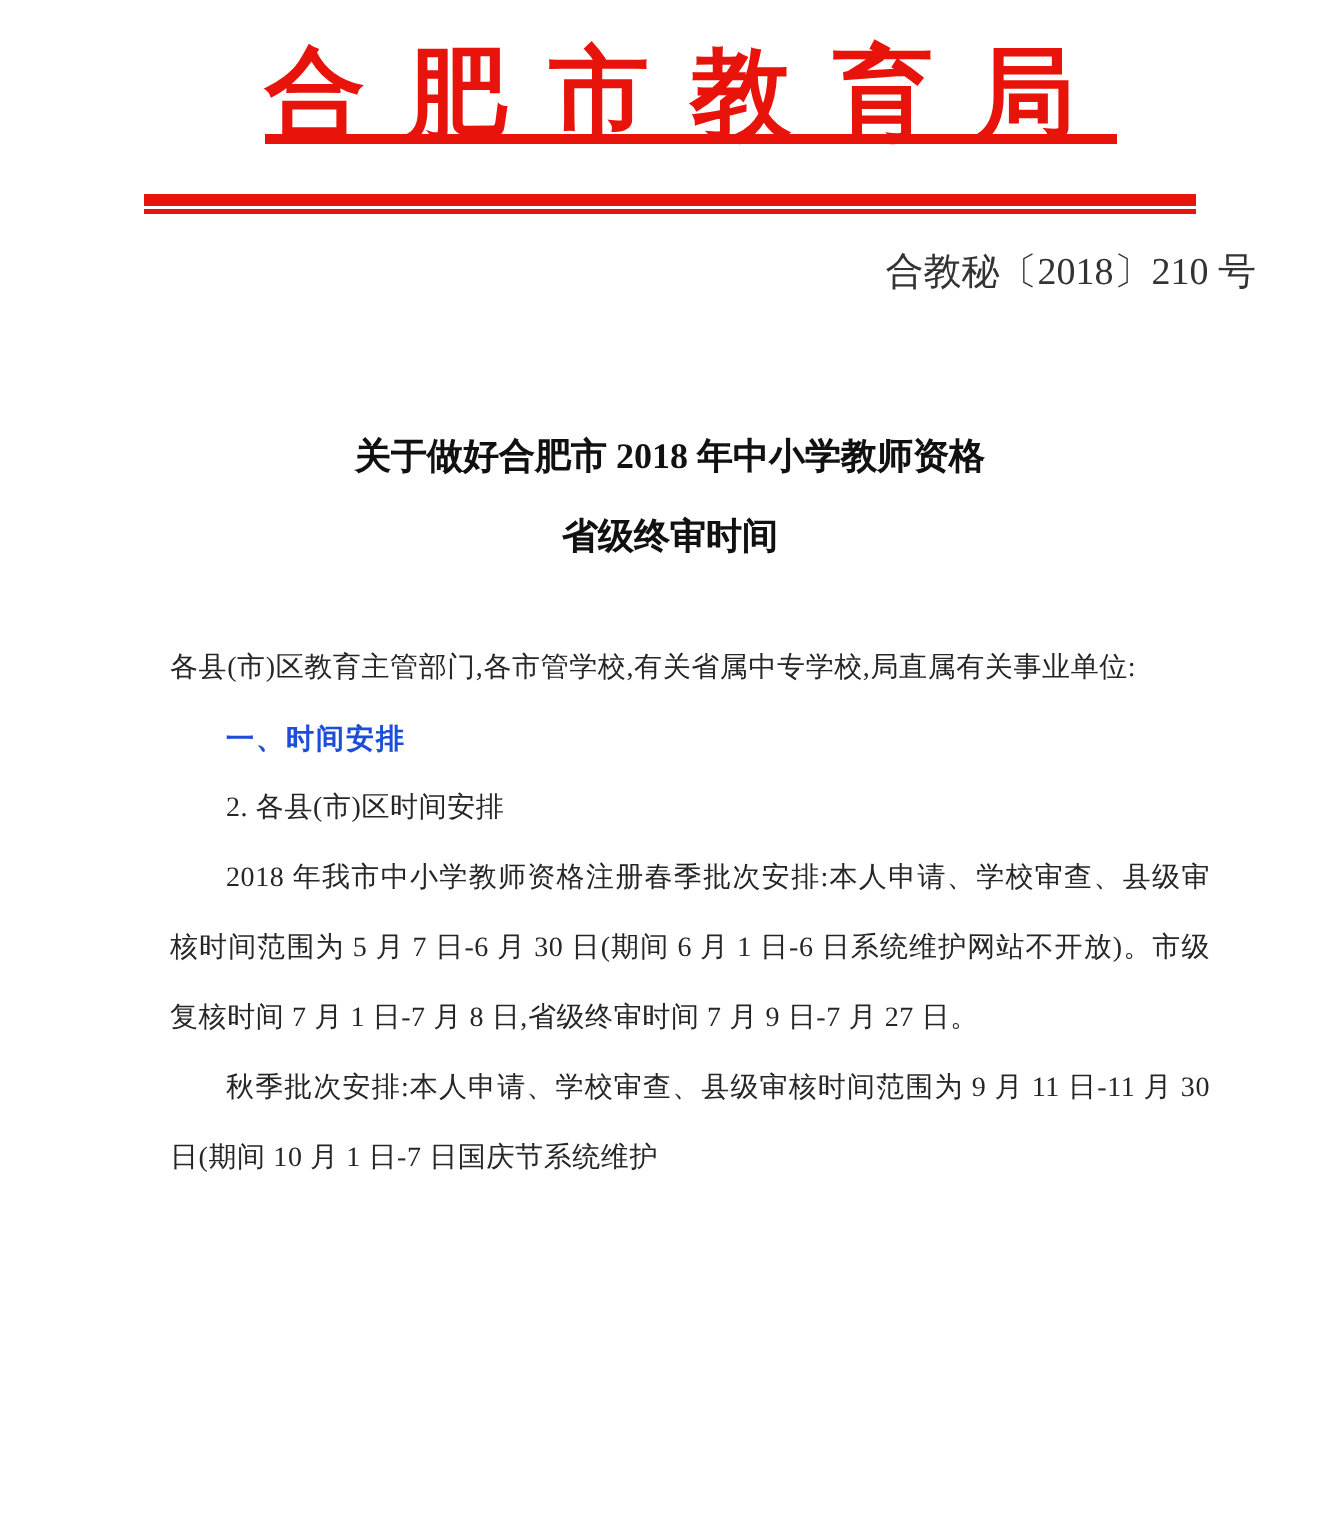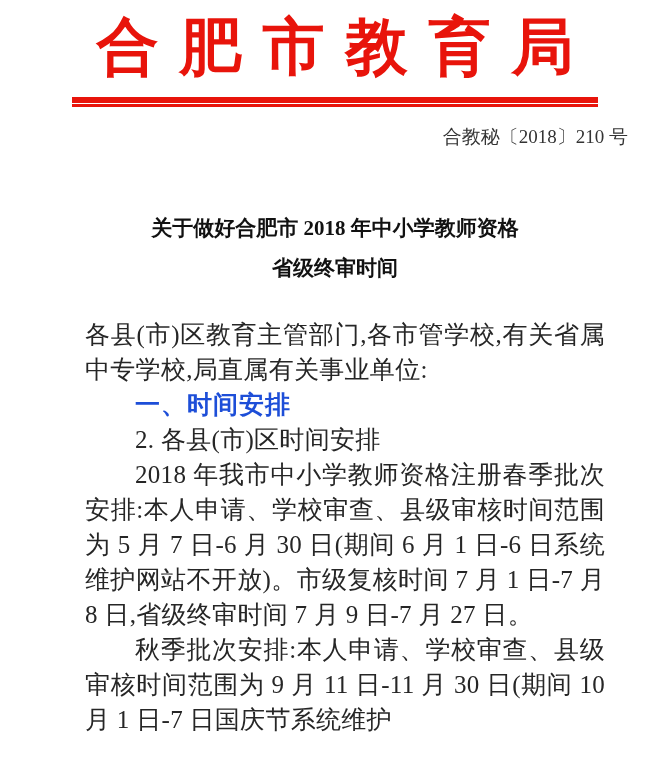--- a/index.html
+++ b/index.html
@@ -14,27 +14,28 @@
     margin: 0 auto;
     background: #ffffff;
     overflow: hidden;
     font-family: "Liberation Serif", "DejaVu Serif", serif;
     color: #262626;
   }
   
   .agency {
     margin-top: 12px;
     text-align: center;
-    font-size: 62px;
+    font-size: 50px;
     line-height: 70px;
     font-weight: bold;
     color: var(--accent, #e8140b);
     letter-spacing: 21px;
     padding-left: 21px; 
     white-space: nowrap;
+    text-decoration: underline;
   }
   .red-rule {
     margin: 15px 72px 0 72px;
     height: 10px;
     background: linear-gradient(
       to bottom,
       var(--accent, #e8140b) 0px,  var(--accent, #e8140b) 6px,
       #ffffff 6px,                 #ffffff 7.5px,
       var(--accent, #e8140b) 7.5px, var(--accent, #e8140b) 10px
     );
@@ -44,33 +45,33 @@
     padding-right: 42px;
     text-align: right;
     font-size: 19px;
     line-height: 26px;
     color: #333333;
   }
   
   .title {
     margin: 58px 40px 0 40px;
     text-align: center;
-    font-size: 21px;
+    font-size: 18px;
     line-height: 40px;
     font-weight: bold;
     color: #111111;
   }
   
   .body-text {
     margin-top: 29px;
     padding: 0 65px 0 85px;
   }
   .body-text p {
     margin: 0;
-    font-size: 25px;
+    font-size: 14px;
     line-height: 35px;
     text-align: justify;
     letter-spacing: 0.3px;
   }
   .body-text p.indent {
     text-indent: 2em;
   }
   .body-text p.section-heading {
     font-family: "Liberation Sans", "DejaVu Sans", sans-serif;
     font-weight: bold;

